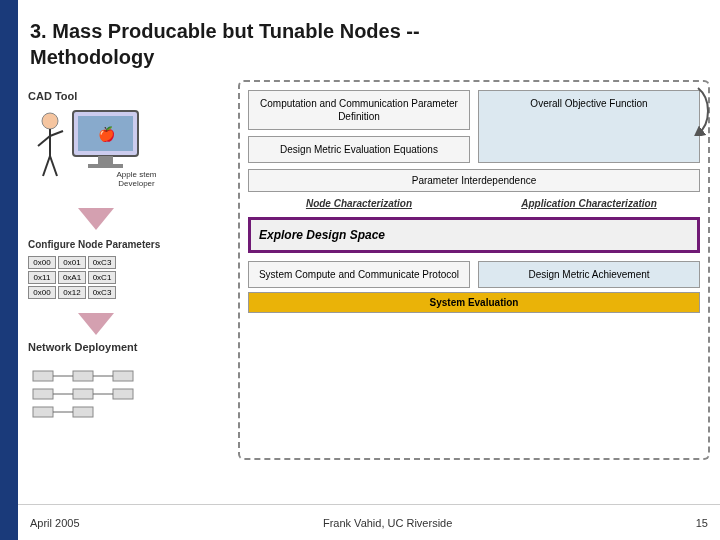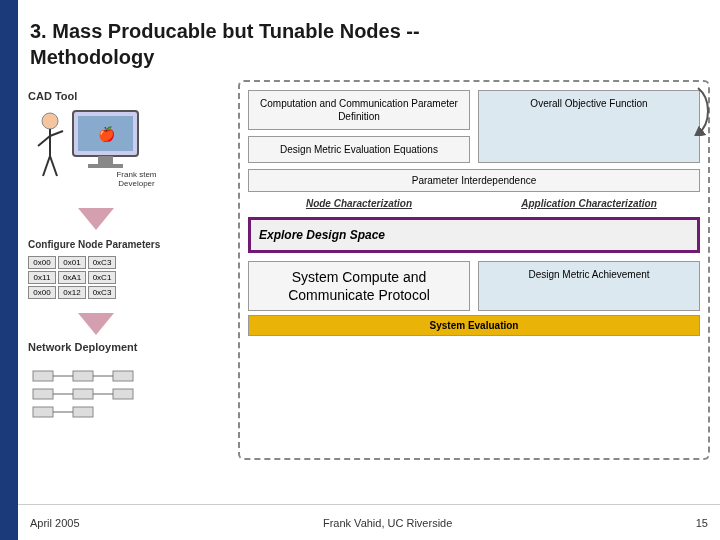--- a/index.html
+++ b/index.html
@@ -320,21 +320,21 @@
         <svg class="monitor-icon" width="80" height="70" viewBox="0 0 80 70" style="position:absolute;left:40px;top:0">
 
           <rect x="5" y="5" width="65" height="45" rx="3" fill="#cce" stroke="#555" stroke-width="2"></rect>
           <rect x="10" y="10" width="55" height="35" fill="#88aacc"></rect>
 
           <rect x="30" y="50" width="15" height="8" fill="#888"></rect>
           <rect x="20" y="58" width="35" height="4" fill="#888"></rect>
 
           <text x="30" y="33" font-size="14" fill="#fff">🍎</text>
         </svg>
-        <div class="apple-label" style="position:absolute;left:42px;top:62px;font-size:8px;color:#333;">Frank stem Developer</div>
+        <div class="apple-label" style="position:absolute;left:42px;top:62px;font-size:8px;color:#333;">Apple stem Developer</div>
       </div>
 
       <div class="down-arrow"></div>
 
       <div class="configure-label">
         <span style="font-size:10px;font-weight:bold;color:#333;">Configure Node Parameters</span>
       </div>
 
       <div class="param-registers">
         <div class="reg-row">
@@ -408,21 +408,21 @@
 
       <div class="char-row" style="margin-top:6px;">
         <div class="char-label">Node Characterization</div>
         <div class="char-label">Application Characterization</div>
       </div>
 
       <div class="explore-box">Explore Design Space</div>
 
       <div class="sys-eval-area">
         <div class="sys-eval-row">
-          <div class="box" style="font-size:14px;">System Compute and Communicate Protocol</div>
+          <div class="box" style="font-size:10px;">System Compute and Communicate Protocol</div>
           <div class="box light-blue" style="font-size:10px;">Design Metric Achievement</div>
         </div>
         <div class="sys-eval-label">System Evaluation</div>
       </div>
 
     </div>
   </div>
 
   <div class="footer">
     <span>April 2005</span>

